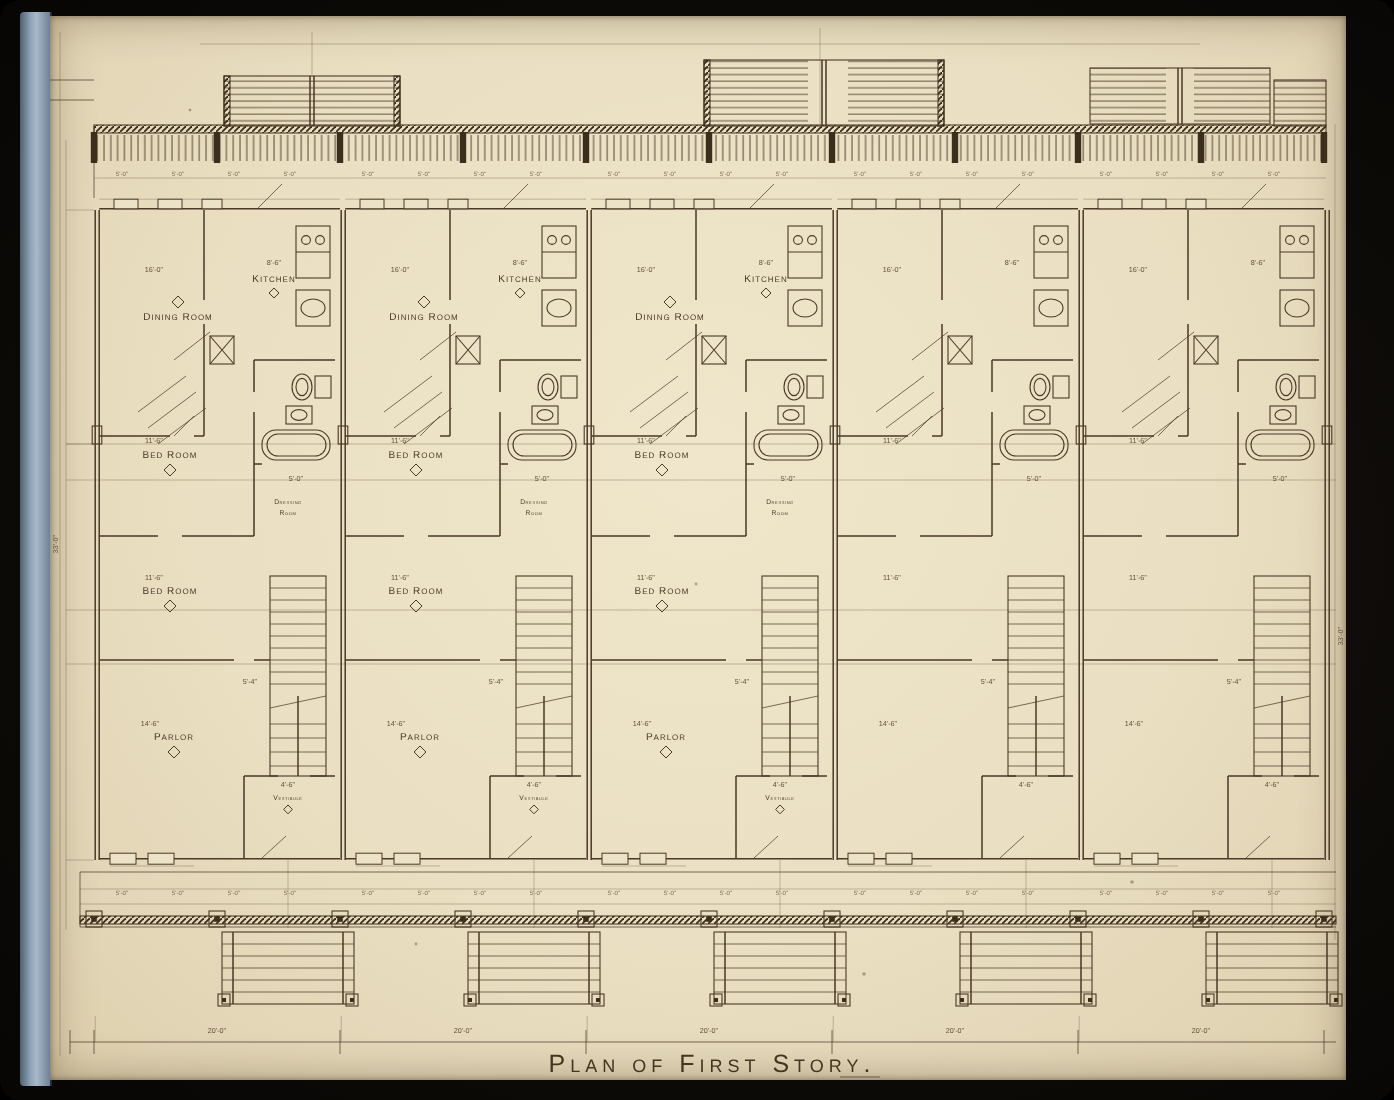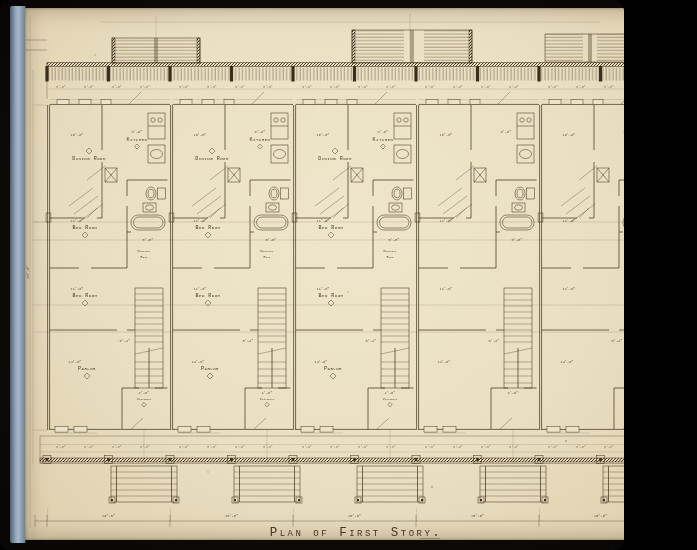--- a/index.html
+++ b/index.html
@@ -1,18 +1,18 @@
 <!DOCTYPE html>
 <html><head>
 <meta charset="utf-8">
 <style>
   html,body{margin:0;padding:0;background:#000;}
-  .photo{position:relative;width:624px;height:550px;background:
+  .photo{position:relative;width:697px;height:550px;background:
     radial-gradient(ellipse at 55% 50%, #171310 0%, #0c0a07 70%, #070605 100%);
-    overflow:hidden;font-family:Liberation Mono, monospace;border-radius:10px;}
+    overflow:hidden;font-family:Liberation Sans, sans-serif;border-radius:10px;}
   .book-edge{position:absolute;left:10px;top:6px;width:15px;height:537px;
     background:linear-gradient(90deg,#4e6173 0%,#8ea3b6 35%,#a7b9c9 55%,#6d8296 100%);
     border-right:1px solid #232d38;border-radius:2px 0 0 2px;}
   .paper{position:absolute;left:25px;top:8px;width:648px;height:532px;
     background:radial-gradient(ellipse at 50% 42%, #efe6cb 0%, #eadfc2 55%, #ddd0ae 100%);
     box-shadow:inset 0 0 22px rgba(70,52,24,.38), inset 0 0 3px rgba(40,28,10,.5);}
   svg.plan{position:absolute;left:0;top:0;width:697px;height:550px;}
   .wall{stroke:#4a3927;stroke-width:.75;fill:none;}
   .thin{stroke:#4a3927;stroke-width:.45;fill:none;opacity:.8;}
   .faint{stroke:#5a4835;stroke-width:.4;fill:none;opacity:.4;}

